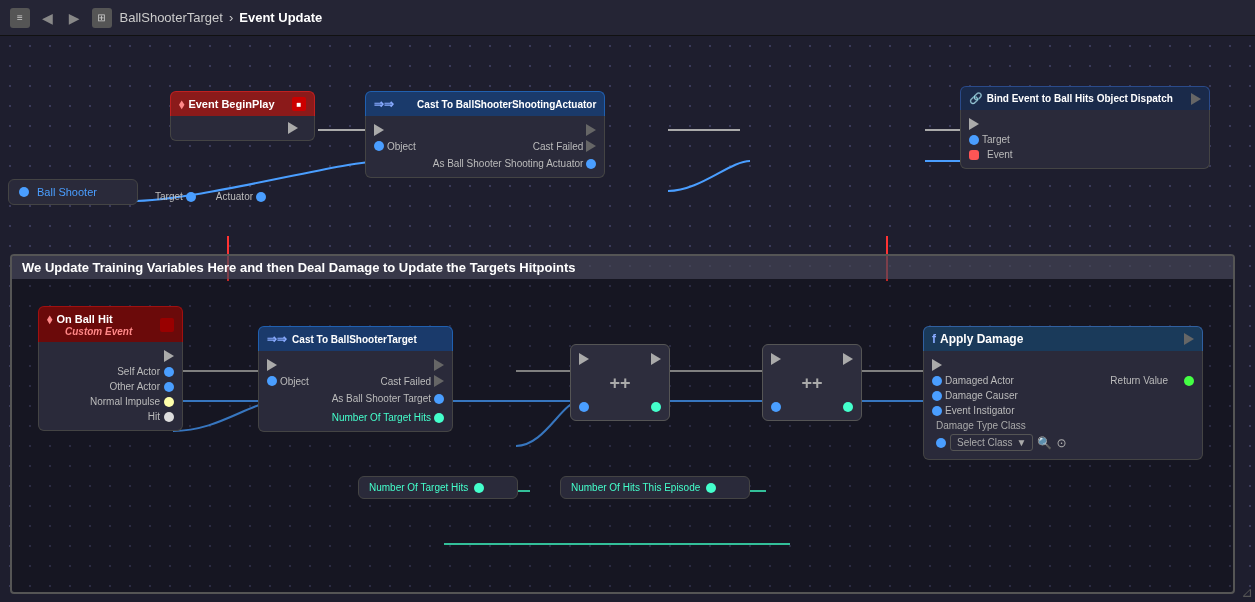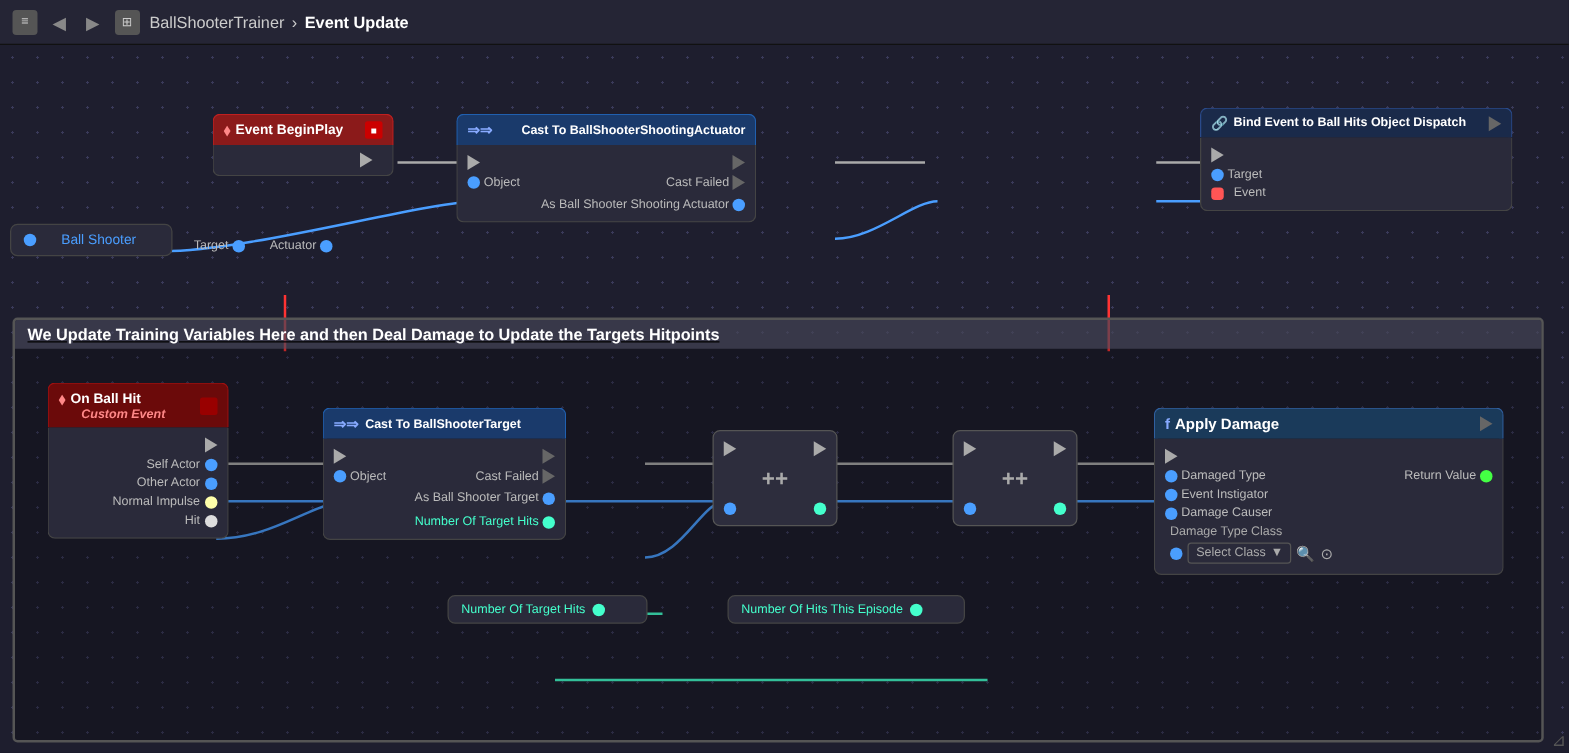--- a/index.html
+++ b/index.html
@@ -114,21 +114,20 @@
       border-left: 10px solid #666;
       display: inline-block;
     }
 
     
     .comment-box {
       position: absolute;
       border: 2px solid #555;
       border-radius: 4px;
       background: rgba(0,0,0,0.25);
-      text-decoration: underline;
     }
     .comment-box-title {
       padding: 4px 10px;
       background: rgba(80,80,100,0.6);
       border-radius: 2px 2px 0 0;
       color: #fff;
       font-size: 13px;
       font-weight: 700;
     }
 
@@ -175,21 +174,21 @@
 <body>
 
 <div class="top-bar">
   <div class="top-bar-icon">
     <span>≡</span>
   </div>
   <span class="nav-arrow">◀</span>
   <span class="nav-arrow">▶</span>
   <div class="top-bar-icon">⊞</div>
   <div class="breadcrumb">
-    <span>BallShooterTrainer</span>
+    <span>BallShooterTarget</span>
     <span>›</span>
     <span class="current">Event Update</span>
   </div>
 </div>
 
 <div class="canvas-area">
 
   <svg class="wires-svg">
 
     <path d="M 318 94 C 355 94, 368 94, 383 94" stroke="#aaa" stroke-width="2" fill="none"></path>
@@ -223,21 +222,21 @@
     <path d="M 516 455 C 520 455, 524 455, 530 455" stroke="#4fc" stroke-width="2" fill="none"></path>
 
     <path d="M 750 455 C 755 455, 760 455, 766 455" stroke="#4fc" stroke-width="2" fill="none"></path>
 
     <path d="M 173 365 C 200 365, 860 365, 960 365" stroke="#4a9eff" stroke-width="2" fill="none"></path>
 
     <path d="M 444 508 C 500 508, 775 508, 790 508" stroke="#4fc" stroke-width="2" fill="none"></path>
   </svg>
 
   <div class="node" style="left:8px; top:143px; min-width:130px;">
-    <div class="node-body-standalone" style="display:flex; align-items:center; gap:20px; padding:6px 10px;">
+    <div class="node-body-standalone" style="display:flex; align-items:center; gap:8px; padding:6px 10px;">
       <span class="pin pin-blue"></span>
       <span style="color:#4a9eff; font-size:11px;">Ball Shooter</span>
     </div>
   </div>
 
   <div class="node" style="left:170px; top:55px; min-width:145px;">
     <div class="node-header header-red" style="border-radius:6px 6px 0 0; display:flex; align-items:center; justify-content:space-between; padding:5px 8px;">
       <div style="display:flex; align-items:center; gap:4px;">
         <span style="color:#f88; font-size:12px;">⬧</span>
         <span style="font-size:11px; font-weight:700;">Event BeginPlay</span>
@@ -419,21 +418,21 @@
       <div class="exec-pin"></div>
       <div class="exec-pin"></div>
     </div>
     <div style="font-size:18px; font-weight:900; color:#aaa; text-align:center;">++</div>
     <div style="display:flex; align-items:center; justify-content:space-between; width:100%; margin-top:4px;">
       <span class="pin pin-blue"></span>
       <span class="pin pin-teal"></span>
     </div>
   </div>
 
-  <div class="node" style="left:582px; top:440px; min-width:190px;">
+  <div class="node" style="left:560px; top:440px; min-width:190px;">
     <div class="node-body-standalone" style="display:flex; align-items:center; gap:6px; padding:5px 10px;">
       <span style="font-size:10px; color:#4fc;">Number Of Hits This Episode</span>
       <span class="pin pin-teal"></span>
     </div>
   </div>
 
   <div class="node" style="left:923px; top:290px; min-width:280px;">
     <div class="node-header" style="background:#1a3a5a; border:1px solid #3060a0; border-bottom:none; border-radius:6px 6px 0 0; display:flex; align-items:center; justify-content:space-between; padding:5px 8px;">
       <div style="display:flex; align-items:center; gap:4px;">
         <span style="color:#88aaff; font-size:12px;">f</span>
@@ -441,37 +440,37 @@
       </div>
       <div class="exec-pin-outline"></div>
     </div>
     <div class="node-body" style="min-width:280px;">
       <div class="node-pin-row">
         <div class="exec-pin"></div>
       </div>
       <div class="node-pin-row">
         <div style="display:flex;align-items:center;gap:3px;">
           <span class="pin pin-blue"></span>
-          <span>Damaged Type</span>
-        </div>
-        <div style="display:flex;align-items:center;gap:3px;">
+          <span>Damaged Actor</span>
+        </div>
+        <div style="display:flex;align-items:center;gap:16px;">
           <span>Return Value</span>
           <span class="pin pin-green"></span>
         </div>
       </div>
       <div class="node-pin-row">
         <div style="display:flex;align-items:center;gap:3px;">
           <span class="pin pin-blue"></span>
+          <span>Damage Causer</span>
+        </div>
+      </div>
+      <div class="node-pin-row">
+        <div style="display:flex;align-items:center;gap:3px;">
+          <span class="pin pin-blue"></span>
           <span>Event Instigator</span>
-        </div>
-      </div>
-      <div class="node-pin-row">
-        <div style="display:flex;align-items:center;gap:3px;">
-          <span class="pin pin-blue"></span>
-          <span>Damage Causer</span>
         </div>
       </div>
       <div class="node-pin-row" style="flex-direction:column; align-items:flex-start; gap:3px;">
         <span style="font-size:10px; color:#aaa; padding-left:4px;">Damage Type Class</span>
         <div style="display:flex;align-items:center;gap:4px; padding-left:4px;">
           <span class="pin pin-blue"></span>
           <div style="background:#2a2a3a; border:1px solid #555; border-radius:3px; padding:2px 6px; font-size:10px; color:#aaa; display:flex; align-items:center; gap:4px;">
             <span>Select Class</span>
             <span>▼</span>
           </div>

